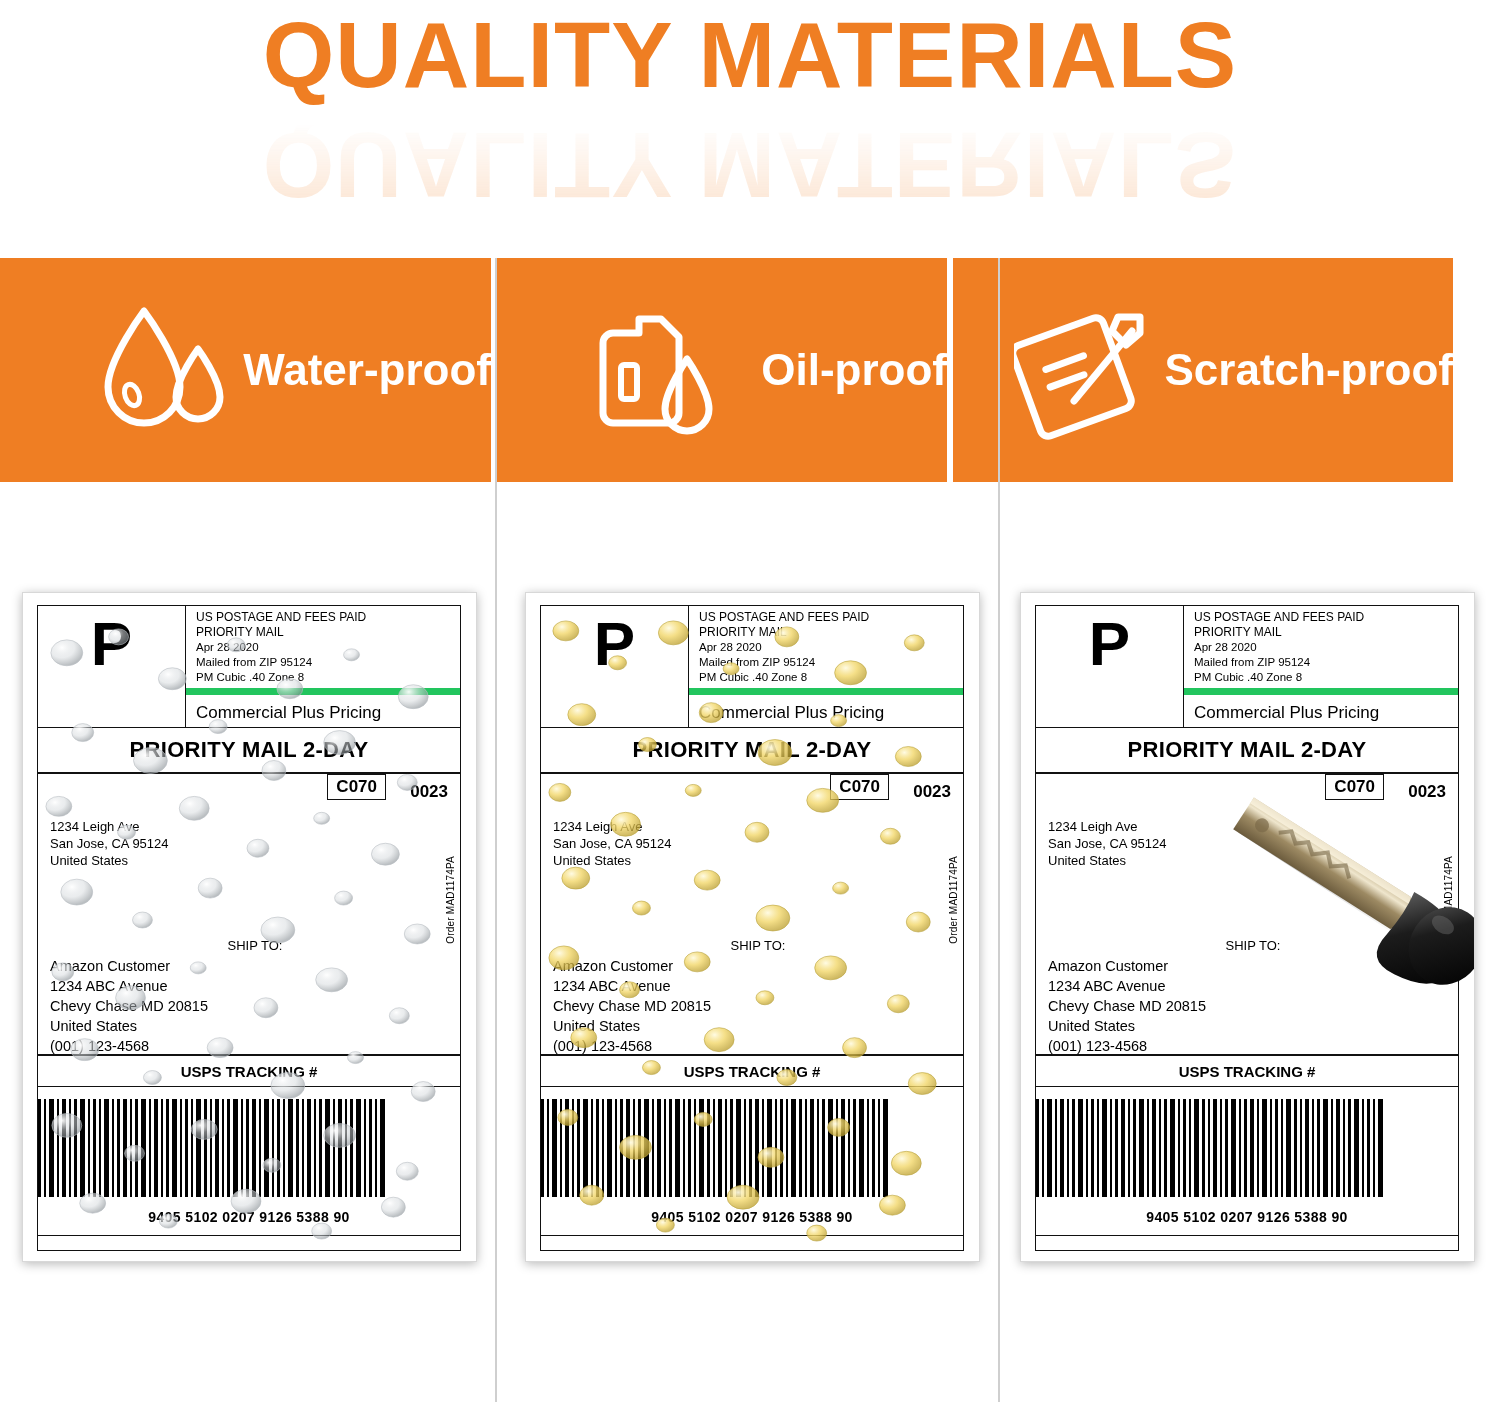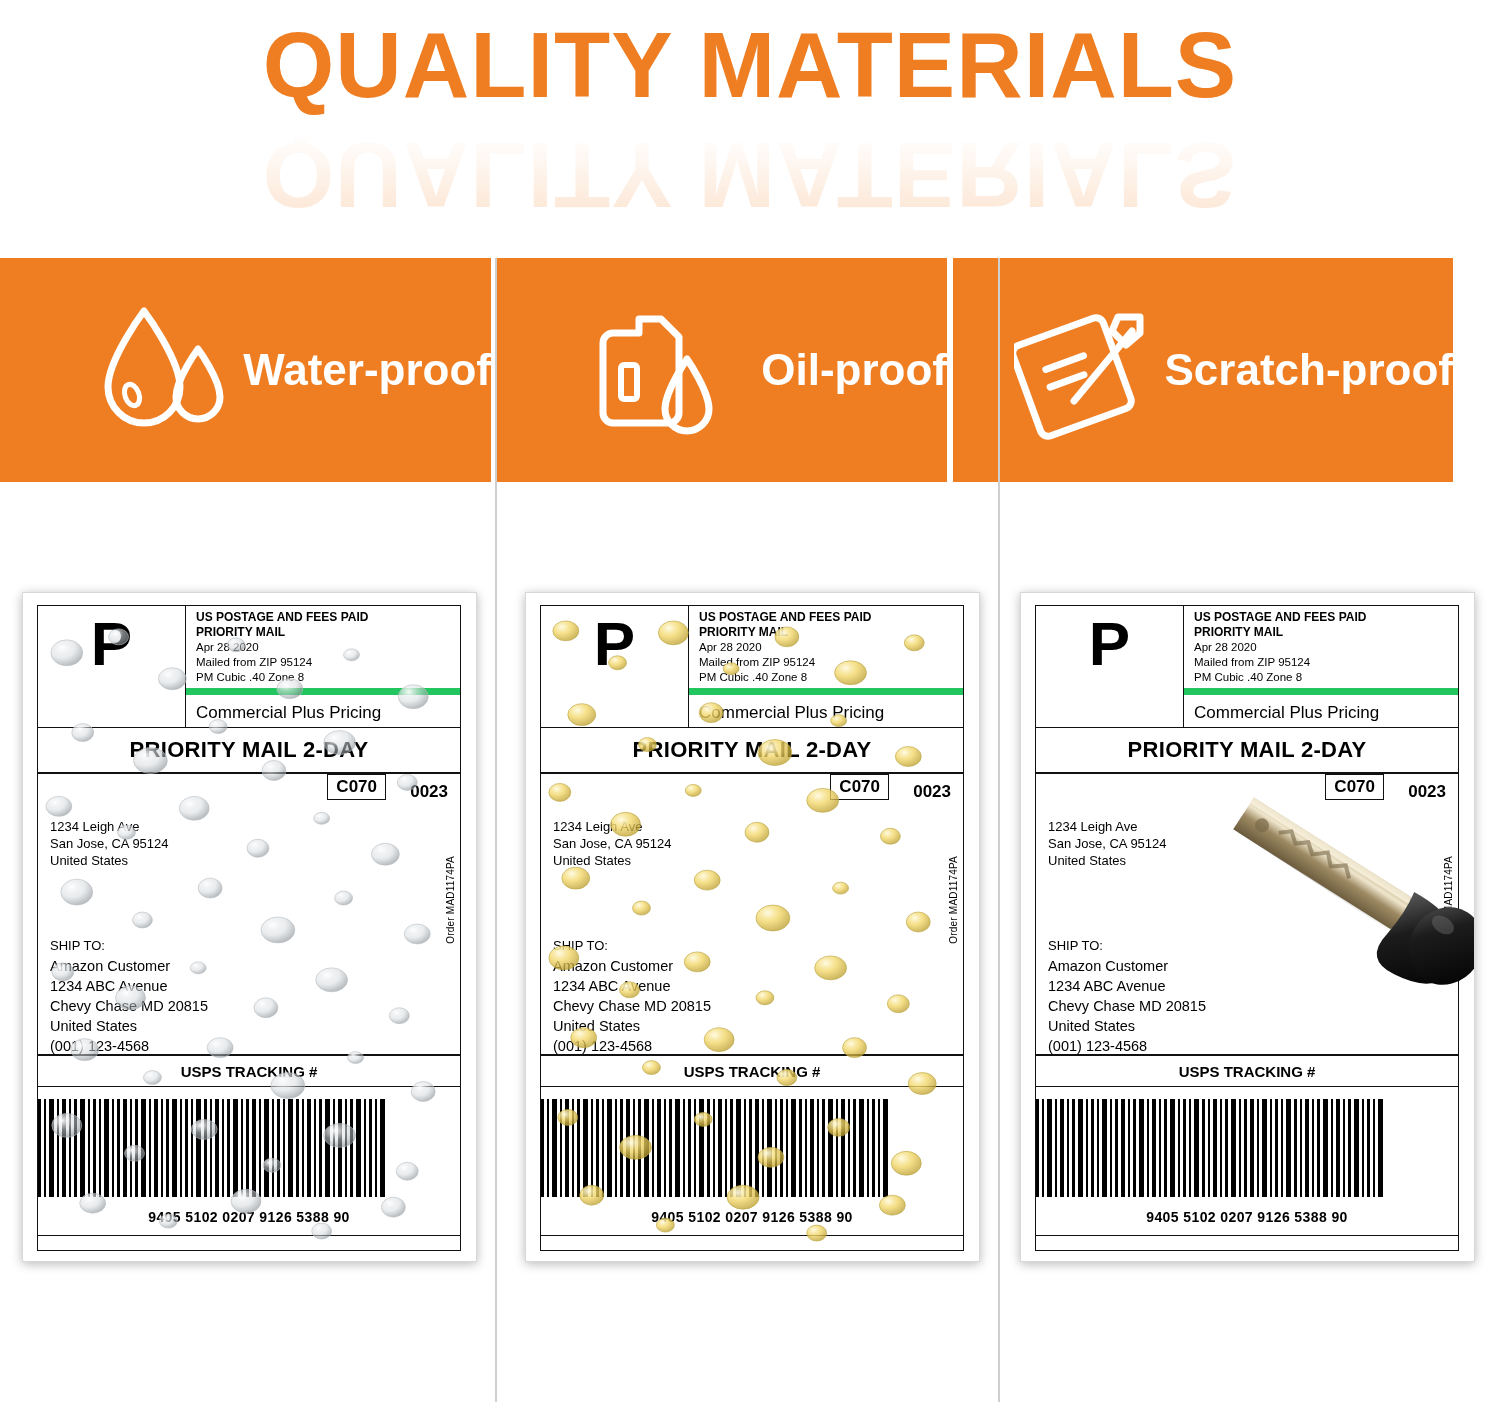--- a/index.html
+++ b/index.html
@@ -6,21 +6,21 @@
   body{
     width:1500px;height:1402px;
     background:#ffffff;
     font-family:"Liberation Sans", sans-serif;
     overflow:hidden;
     position:relative;
   }
 
   
   .headline-wrap{
-    position:absolute;left:0;top:16px;width:1268px;height:250px;overflow:hidden;
+    position:absolute;left:0;top:6px;width:1268px;height:250px;overflow:hidden;
   }
   .headline{
     position:absolute;left:0;top:-6px;width:1500px;
     text-align:center;
     font-size:92px;font-weight:bold;letter-spacing:1px;
     color:#ef7e23;
     line-height:110px;
     white-space:nowrap;
   }
   .headline-reflection{
@@ -94,21 +94,21 @@
     display:flex;height:122px;border-bottom:1px solid #111;box-sizing:border-box;
   }
   .lbl-p{
     width:148px;border-right:1px solid #111;box-sizing:border-box;
     display:flex;align-items:flex-start;justify-content:center;
   }
   .lbl-p span{font-size:62px;font-weight:bold;line-height:76px;}
   .lbl-meta{flex:1;box-sizing:border-box;position:relative;}
   .lbl-meta .m{padding:4px 0 0 10px;}
   .lbl-meta .m div{font-size:11.5px;line-height:15px;}
-  .lbl-meta .m div.b{font-weight:bold;font-size:12px;}
+  .lbl-meta .m div.b{font-weight:normal;font-size:12px;}
   .lbl-meta .cpp{
     position:absolute;left:0;bottom:0;width:100%;
     border-top:7px solid #22c55e;box-sizing:border-box;
     font-size:17px;padding:8px 0 4px 10px;
   }
   .lbl-service{
     height:46px;border-bottom:2px solid #111;box-sizing:border-box;
     display:flex;align-items:center;justify-content:center;
     font-size:22px;font-weight:bold;letter-spacing:.3px;
   }
@@ -125,21 +125,21 @@
   .lbl-addr{
     position:absolute;left:0;top:212px;width:100%;box-sizing:border-box;
     padding-left:12px;
   }
   .lbl-addr div{font-size:13px;line-height:17px;}
   .lbl-ship{
     position:absolute;left:0;top:330px;width:100%;box-sizing:border-box;
     padding-left:12px;
   }
   .lbl-ship div{font-size:14.5px;line-height:20px;}
-  .lbl-ship .hdr{font-size:13px;}
+  .lbl-ship .hdr{font-size:13px;text-align:center;}
   .lbl-order{
     position:absolute;right:4px;top:250px;
     font-size:10px;
     writing-mode:vertical-rl;
     transform:rotate(180deg);
     letter-spacing:.2px;
   }
   .lbl-track{
     position:absolute;left:0;bottom:0;width:100%;height:196px;
     border-top:2px solid #111;box-sizing:border-box;margin-top:8px;

